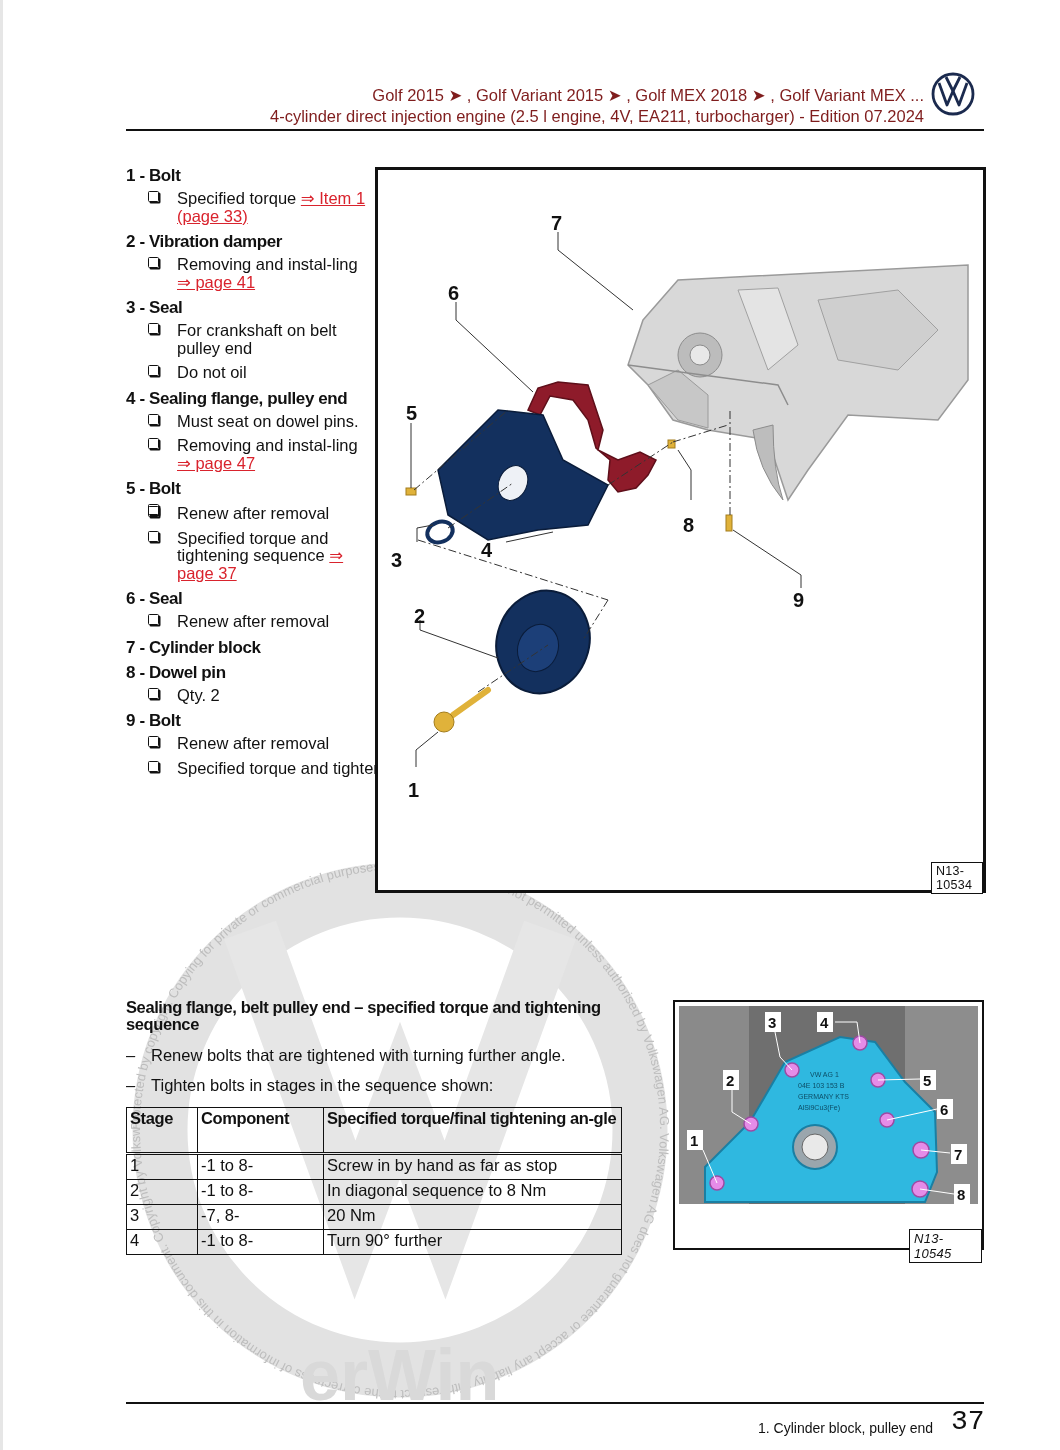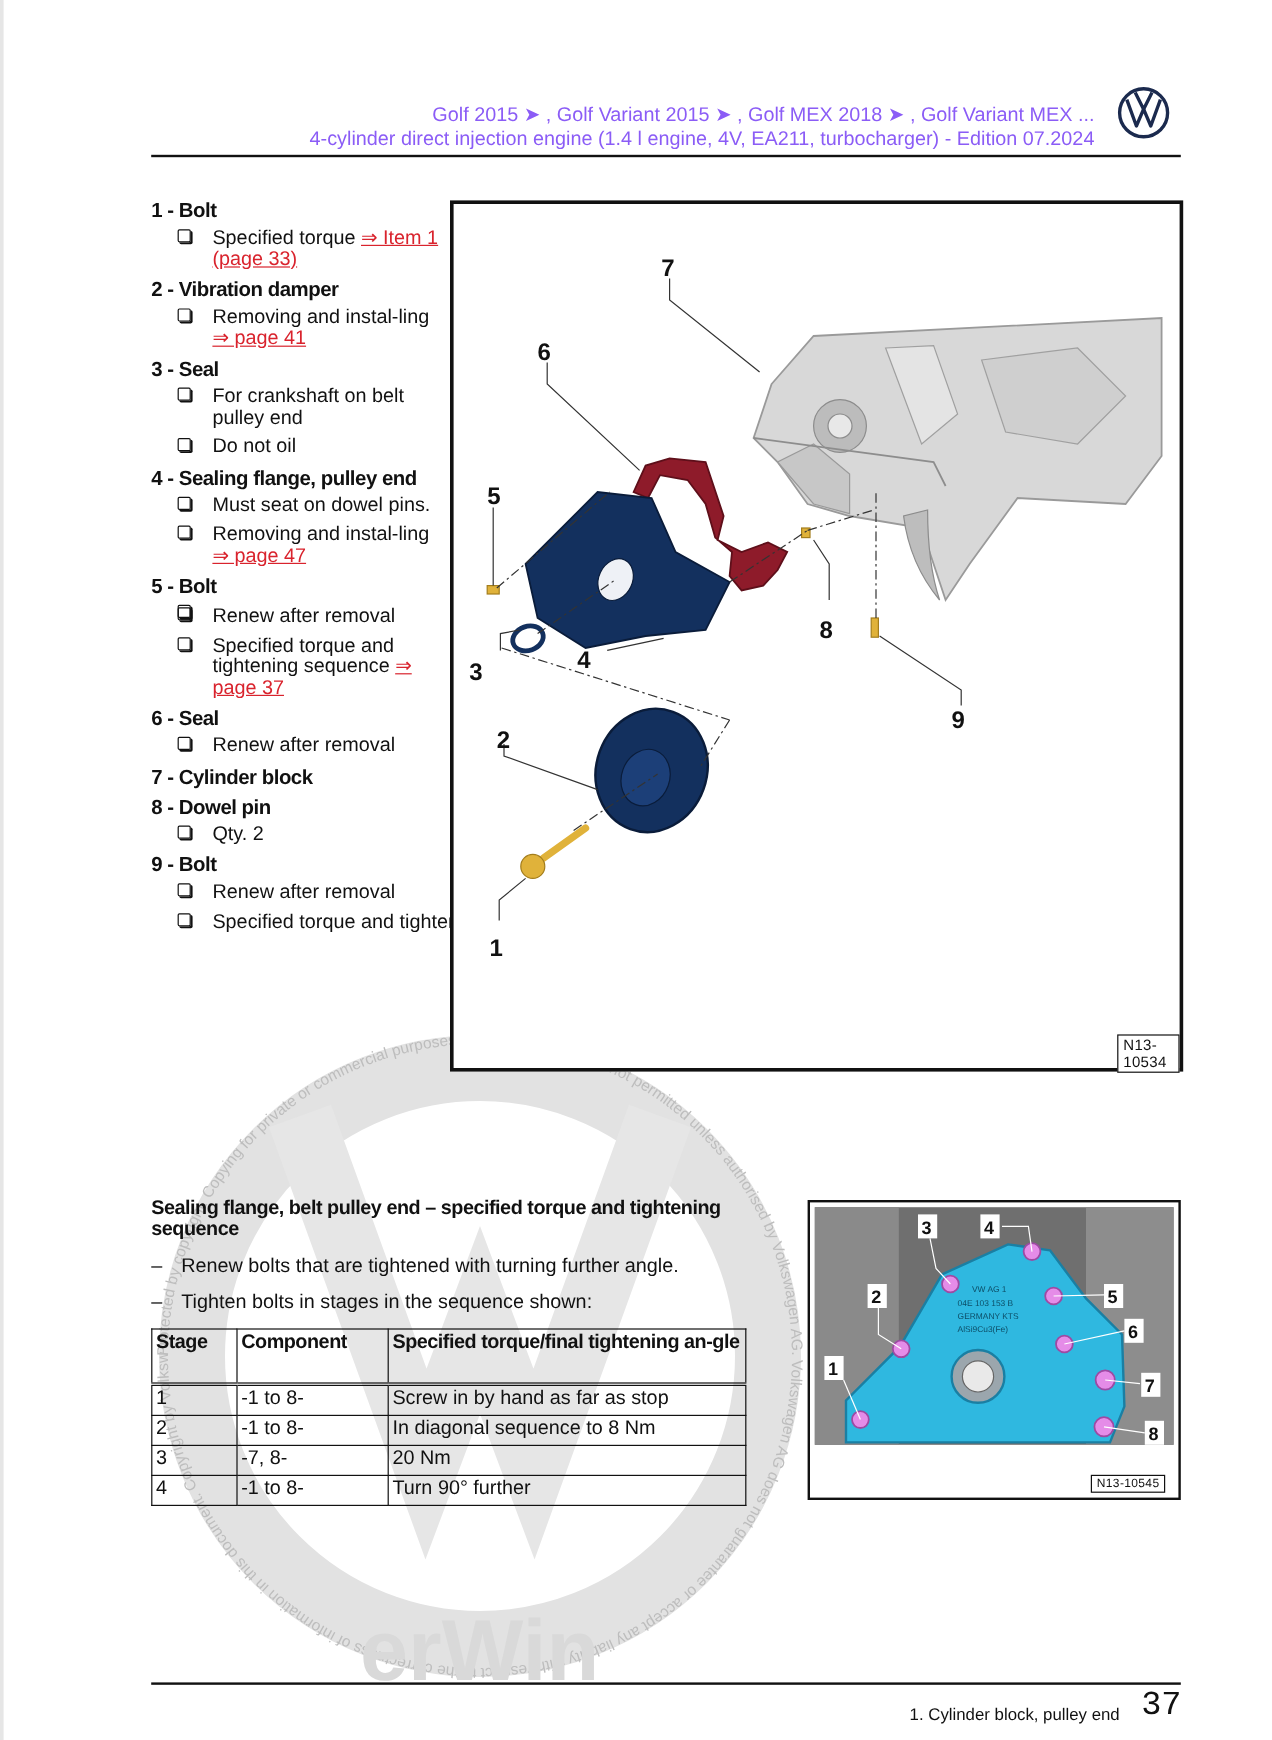--- a/index.html
+++ b/index.html
@@ -9,21 +9,21 @@
     font-family: "Liberation Sans", sans-serif;
   }
   .abs { position: absolute; }
   
   .page-edge { left: 0; top: 0; width: 3px; height: 1450px; background: #e6e6e6; }
 
   
   .wm { left: 100px; top: 800px; width: 600px; height: 640px; pointer-events: none; z-index: 0; }
 
   
-  .hdr-line1, .hdr-line2 { right: 148px; font-size: 16.5px; color: #8b5cf6; text-align: right; white-space: nowrap; }
+  .hdr-line1, .hdr-line2 { right: 136px; font-size: 16.5px; color: #7f1d1d; text-align: right; white-space: nowrap; }
   .hdr-line1 { top: 86px; }
   .hdr-line2 { top: 107px; }
   .vw-logo { left: 931px; top: 72px; width: 44px; height: 44px; }
   .hdr-rule { left: 126px; top: 129px; width: 858px; height: 2px; background: #111; }
 
   
   .items { left: 126px; top: 166px; width: 245px; z-index: 2; }
   .item-title { font-weight: bold; font-size: 17px; letter-spacing: -0.4px; margin: 0 0 5px 0; line-height: 19px; }
   .bullet { position: relative; padding-left: 51px; font-size: 16.5px; line-height: 17.5px; margin: 0 0 7px 0; }
   .bullet .box { position: absolute; left: 22px; top: 1px; width: 9px; height: 9px; border: 1.8px solid #111; border-radius: 1.5px; box-shadow: 1.5px 1.5px 0 #111; }
@@ -67,21 +67,21 @@
   </defs>
   <circle cx="300" cy="330" r="240" fill="none" stroke="#e2e2e2" stroke-width="55"></circle>
   <path d="M 150 130 L 255 420 L 300 300 L 345 420 L 450 130" fill="none" stroke="#e6e6e6" stroke-width="55" stroke-linejoin="miter"></path>
   <text font-family="Liberation Sans, sans-serif" font-size="13" fill="#bdbdbd">
     <textPath href="#wmArc">Protected by copyright. Copying for private or commercial purposes, in part or in whole, is not permitted unless authorised by Volkswagen AG. Volkswagen AG does not guarantee or accept any liability with respect to the correctness of information in this document. Copyright by Volkswagen AG.</textPath>
   </text>
   <text x="200" y="600" font-family="Liberation Sans, sans-serif" font-size="72" font-weight="bold" fill="#d9d9d9">erWin</text>
 </svg>
 
 <div class="abs hdr-line1">Golf 2015 ➤ , Golf Variant 2015 ➤ , Golf MEX 2018 ➤ , Golf Variant MEX ...</div>
-<div class="abs hdr-line2">4-cylinder direct injection engine (1.4 l engine, 4V, EA211, turbocharger) - Edition 07.2024</div>
+<div class="abs hdr-line2">4-cylinder direct injection engine (2.5 l engine, 4V, EA211, turbocharger) - Edition 07.2024</div>
 <svg class="abs vw-logo" viewBox="0 0 44 44">
   <circle cx="22" cy="22" r="20" fill="none" stroke="#1b2a4e" stroke-width="2.8"></circle>
   <path d="M 8 11 L 16 33 L 22 19 L 28 33 L 36 11" fill="none" stroke="#1b2a4e" stroke-width="2.8" stroke-linejoin="round"></path>
   <path d="M 15 5 L 22 19 L 29 5" fill="none" stroke="#1b2a4e" stroke-width="2.8" stroke-linejoin="round"></path>
 </svg>
 <div class="abs hdr-rule"></div>
 
 <div class="abs items">
   <div class="item">
     <div class="item-title">1 - Bolt</div>
@@ -284,18 +284,18 @@
       <rect x="245" y="68" width="16" height="20" fill="#fff"></rect>
         <text x="248" y="84">5</text>
       <rect x="262" y="97" width="16" height="20" fill="#fff"></rect>
         <text x="265" y="113">6</text>
       <rect x="276" y="142" width="16" height="20" fill="#fff"></rect>
         <text x="279" y="158">7</text>
       <rect x="279" y="182" width="16" height="20" fill="#fff"></rect>
         <text x="282" y="198">8</text>
     </g>
   </svg>
-  <span class="abs figcode" style="left:234px; top:227px; font-size:10px;">N13-10545</span>
+  <span class="abs figcode" style="left:234px; top:227px; font-size:13px;font-style:italic;">N13-10545</span>
 </div>
 
 <div class="abs ftr-rule"></div>
 <div class="abs ftr-title">1. Cylinder block, pulley end</div>
 <div class="abs ftr-page">37</div>
 
 </body></html>

